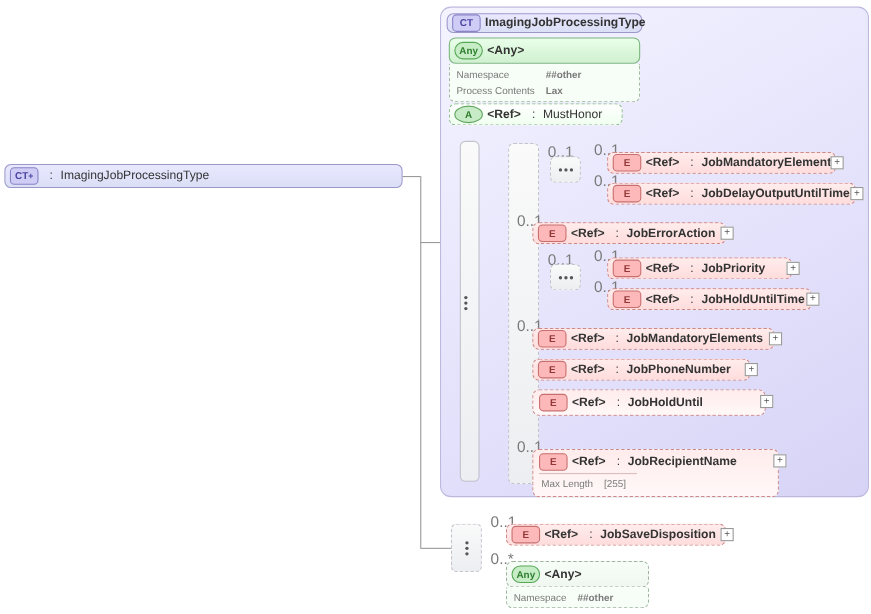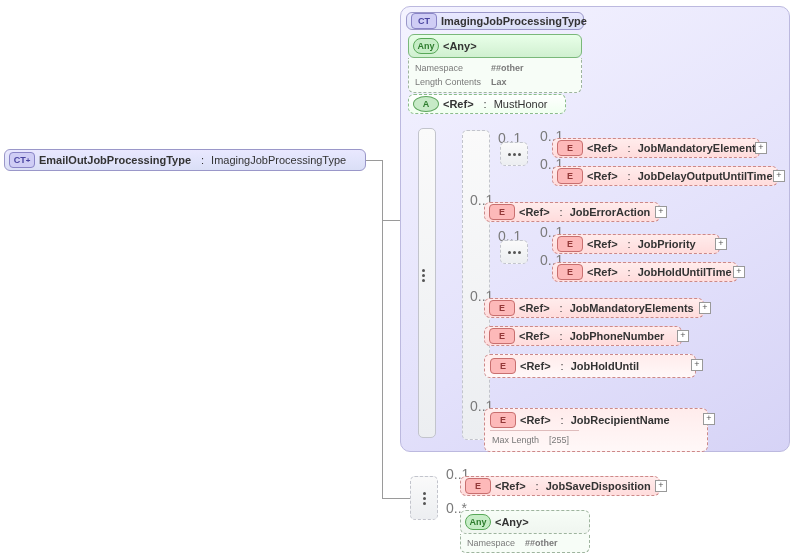--- a/index.html
+++ b/index.html
@@ -38,21 +38,20 @@
 </head>
 <body>
 
 <div class="canvas">
 
   <div class="node box ct" style="left:4px;top:149px;width:362px;height:22px;border-color:#9a97c9">
     <span class="badge">
         <span>CT</span>
         <span style="font-size:8px;">+</span>
       </span>
-    <span class="bold">EmailOutJobProcessingType</span>
     <span class="colon">:</span>
     <span>ImagingJobProcessingType</span>
   </div>
 
   <div class="line hline" style="left:366px;top:160px;width:16px;"></div>
   <div class="line vline" style="left:382px;top:160px;height:60px;"></div>
   <div class="line hline" style="left:382px;top:220px;width:18px;"></div>
 
   <div class="panel" style="left:400px;top:6px;width:388px;height:444px;"></div>
 
@@ -67,21 +66,21 @@
       <span class="bold">&lt;Any&gt;</span>
     </div>
     <div style="border:1px dashed #9eb49e;border-top:none;border-radius:0 0 6px 6px;padding:2px 4px;background:#f7fdf7;">
       <table class="kv">
         <tbody>
             <tr>
               <td>Namespace</td>
               <td class="bold">##other</td>
             </tr>
         <tr>
-              <td>Length Contents</td>
+              <td>Process Contents</td>
               <td class="bold">Lax</td>
             </tr>
       </tbody>
         </table>
     </div>
   </div>
 
   <div class="node box a dash" style="left:408px;top:94px;width:158px;height:20px;">
     <span class="badge">A</span>
     <span class="bold">&lt;Ref&gt;</span>

